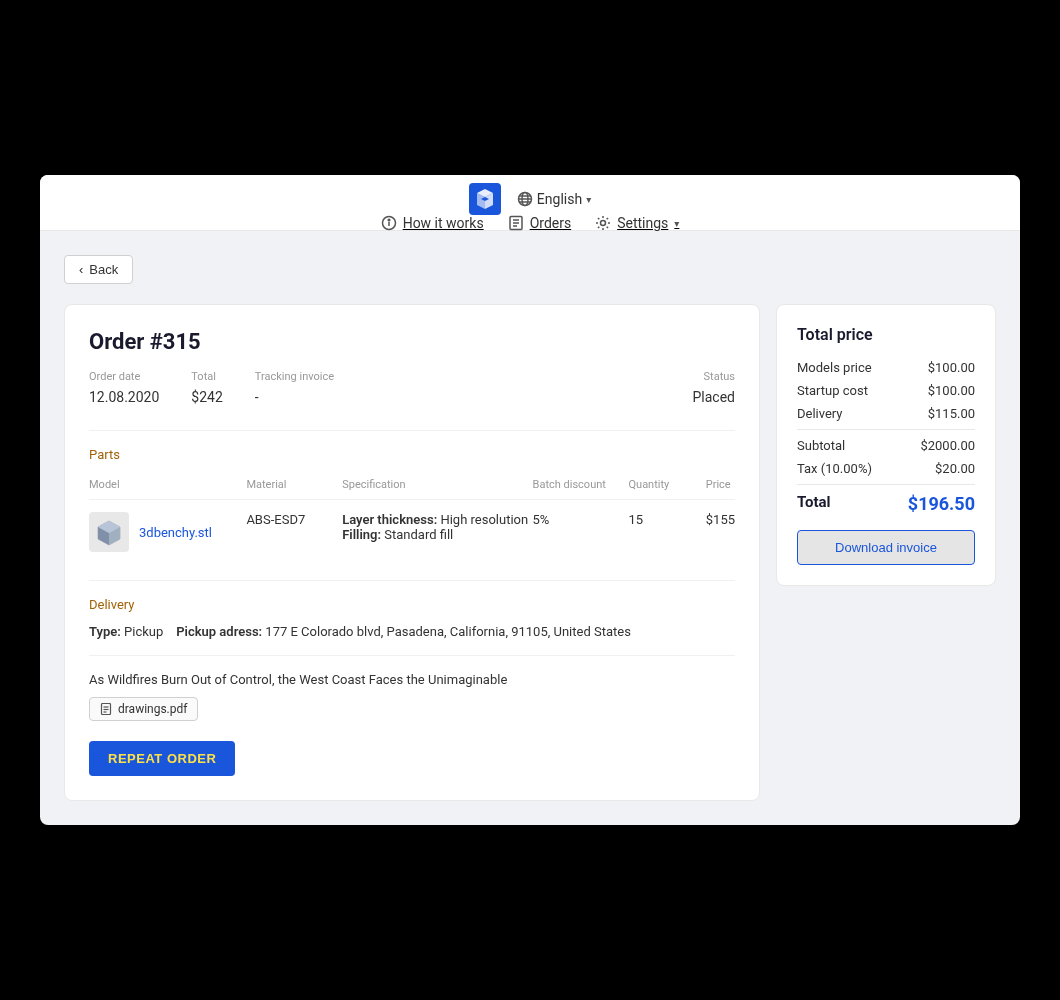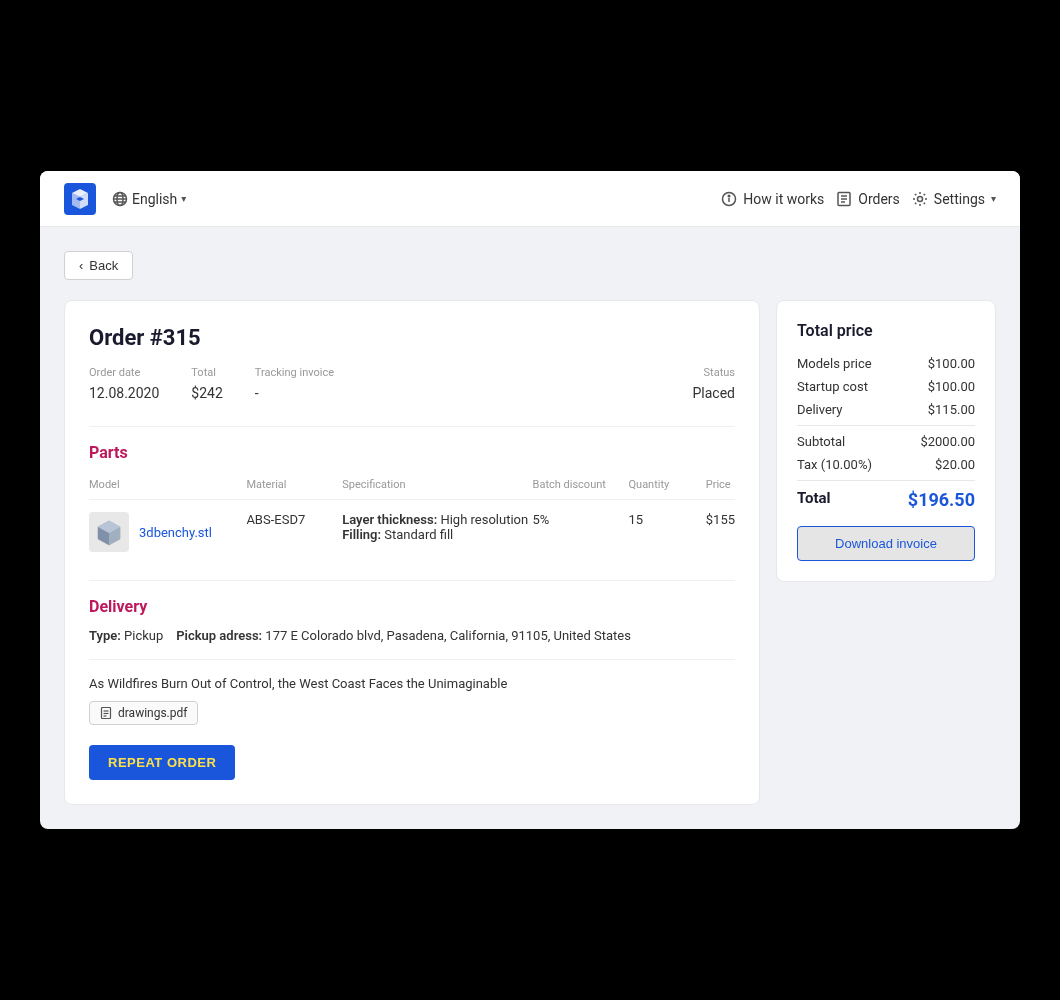--- a/index.html
+++ b/index.html
@@ -16,24 +16,26 @@
       width: 980px;
       background: #f0f2f5;
       border-radius: 8px;
       overflow: hidden;
       box-shadow: 0 4px 24px rgba(0,0,0,0.3);
     }
     
     .navbar {
       background: #fff;
       border-bottom: 1px solid #e8e8e8;
-      padding: 0 24px;
+      padding: 8px 24px;
       height: 56px;
       display: flex;
+      align-items: center;
       justify-content: space-between;
+      flex-direction: column;
     }
     .navbar-left {
       display: flex;
       align-items: center;
       gap: 16px;
     }
     .logo {
       width: 32px;
       height: 32px;
     }
@@ -50,21 +52,22 @@
       height: 16px;
       color: #555;
     }
     .chevron-down {
       font-size: 10px;
       color: #555;
     }
     .navbar-right {
       display: flex;
       align-items: center;
-      gap: 12px;
+      gap: 24px;
+      text-decoration: underline;
     }
     .nav-item {
       display: flex;
       align-items: center;
       gap: 6px;
       font-size: 14px;
       color: #333;
       cursor: pointer;
       text-decoration: none;
     }
@@ -139,23 +142,23 @@
       color: #4caf50;
       margin-left: auto;
     }
     .divider {
       height: 1px;
       background: #f0f0f0;
       margin: 16px 0;
     }
     
     .section-title {
-      font-size: 16px;
-      font-weight: 700;
-      color: #be185d;
+      font-size: 13px;
+      font-weight: 400;
+      color: #a16207;
       margin-bottom: 12px;
     }
     
     .parts-table {
       width: 100%;
       border-collapse: collapse;
     }
     .parts-table th {
       font-size: 11px;
       color: #999;

